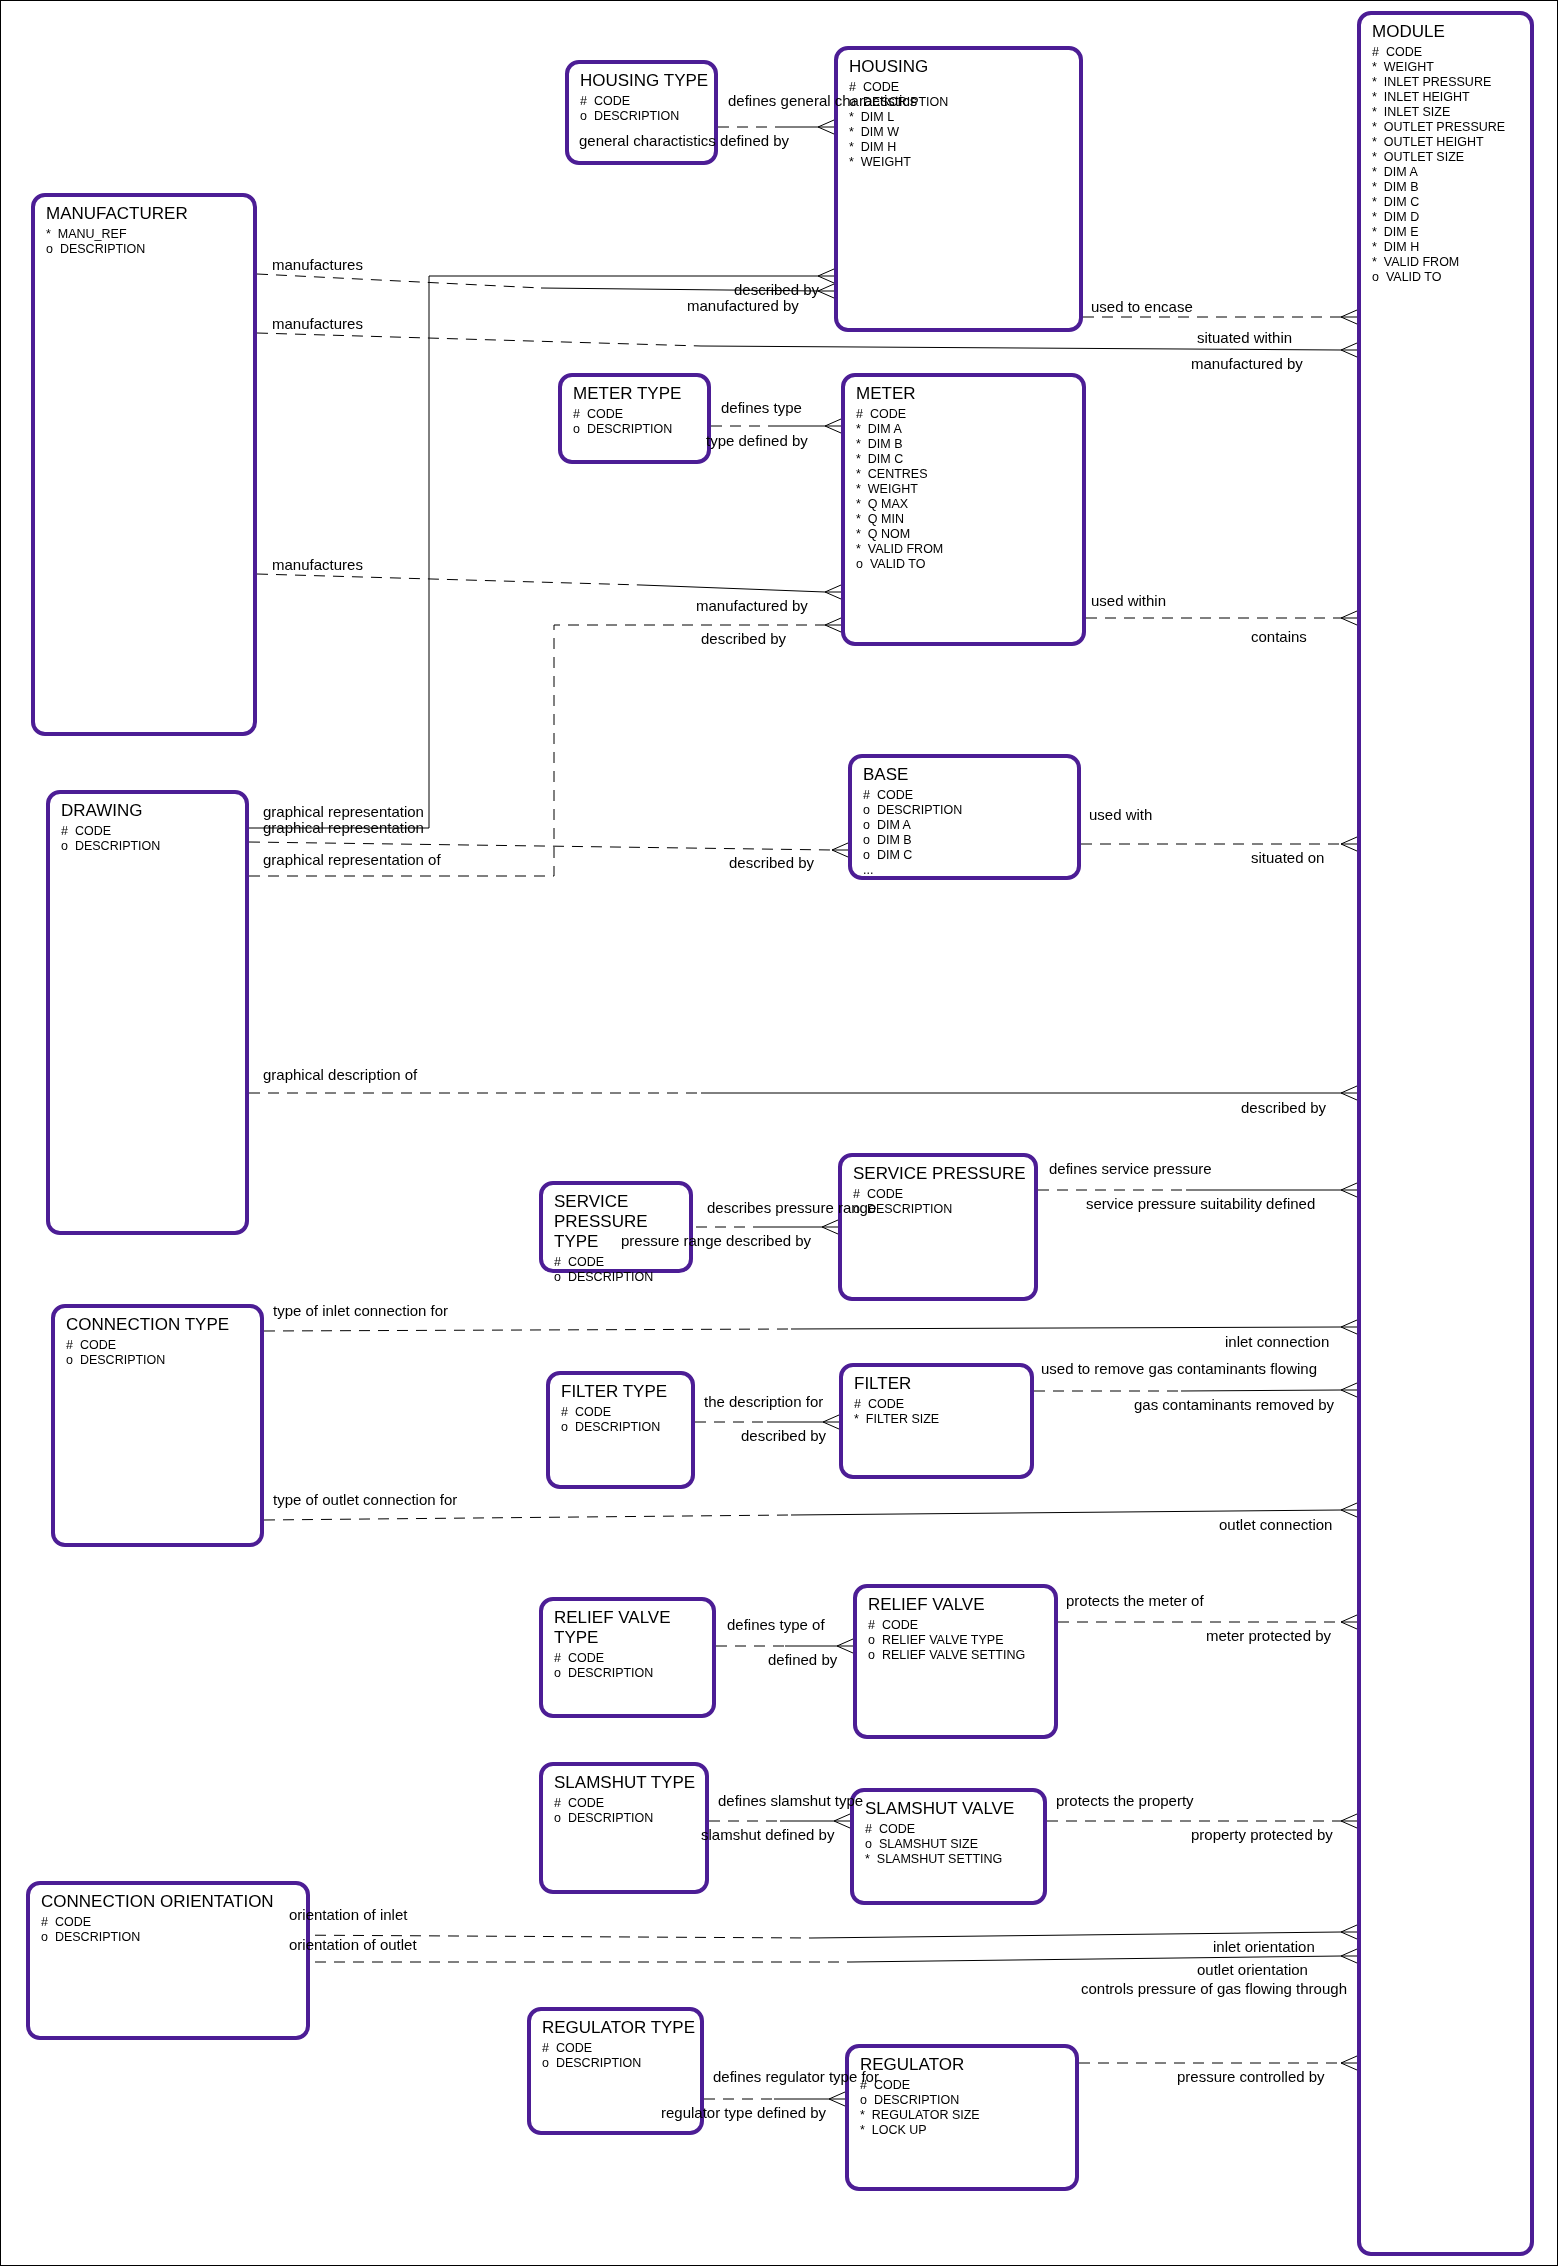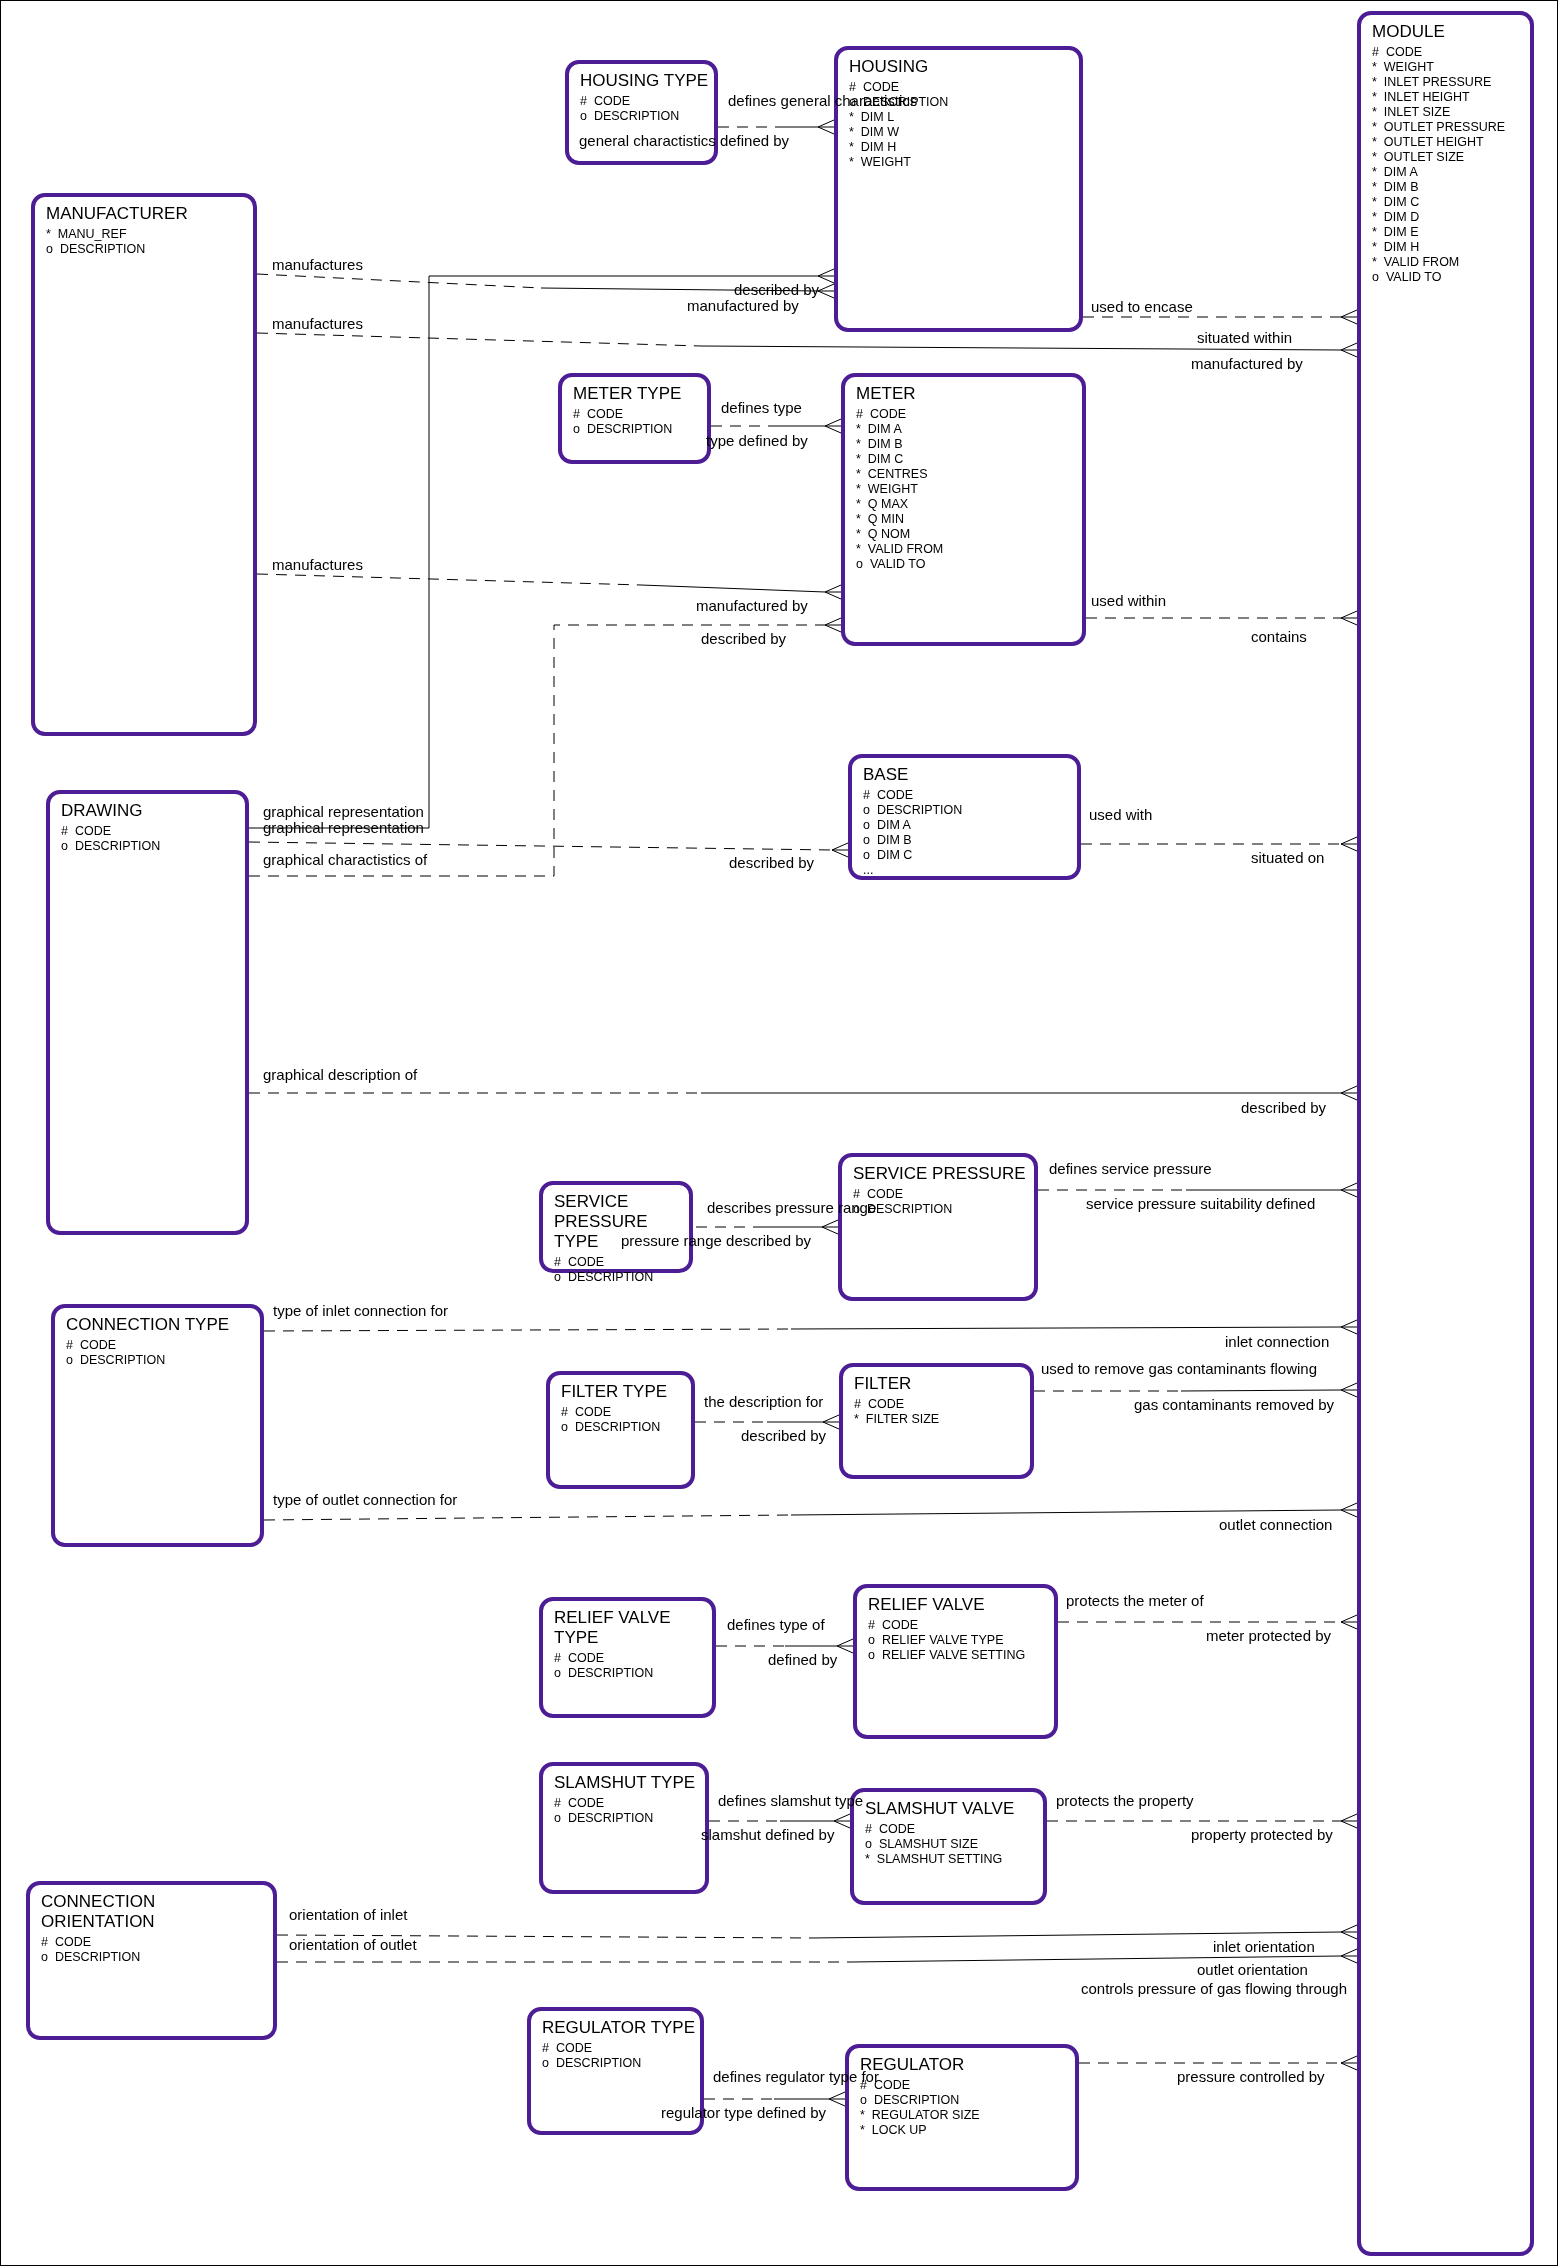--- a/index.html
+++ b/index.html
@@ -213,21 +213,21 @@
       <div class="etitle">SLAMSHUT TYPE</div>
       <div class="eattr">#  CODE</div>
       <div class="eattr">o  DESCRIPTION</div>
     </div>
   <div class="entity" style="left:849px;top:1787px;width:197px;height:117px">
       <div class="etitle">SLAMSHUT VALVE</div>
       <div class="eattr">#  CODE</div>
       <div class="eattr">o  SLAMSHUT SIZE</div>
       <div class="eattr">*  SLAMSHUT SETTING</div>
     </div>
-  <div class="entity" style="left:25px;top:1880px;width:251px;height:159px">
+  <div class="entity" style="left:25px;top:1880px;width:284px;height:159px">
       <div class="etitle">CONNECTION ORIENTATION</div>
       <div class="eattr">#  CODE</div>
       <div class="eattr">o  DESCRIPTION</div>
     </div>
   <div class="entity" style="left:526px;top:2006px;width:177px;height:128px">
       <div class="etitle">REGULATOR TYPE</div>
       <div class="eattr">#  CODE</div>
       <div class="eattr">o  DESCRIPTION</div>
     </div>
   <div class="entity" style="left:844px;top:2043px;width:234px;height:147px">
@@ -249,21 +249,21 @@
   <div class="rlabel" style="left:1196px;top:329px">situated within</div>
   <div class="rlabel" style="left:720px;top:399px">defines type</div>
   <div class="rlabel" style="left:705px;top:432px">type defined by</div>
   <div class="rlabel" style="left:271px;top:556px">manufactures</div>
   <div class="rlabel" style="left:695px;top:597px">manufactured by</div>
   <div class="rlabel" style="left:700px;top:630px">described by</div>
   <div class="rlabel" style="left:1090px;top:592px">used within</div>
   <div class="rlabel" style="left:1250px;top:628px">contains</div>
   <div class="rlabel" style="left:262px;top:803px">graphical representation</div>
   <div class="rlabel" style="left:262px;top:819px">graphical representation</div>
-  <div class="rlabel" style="left:262px;top:851px">graphical charactistics of</div>
+  <div class="rlabel" style="left:262px;top:851px">graphical representation of</div>
   <div class="rlabel" style="left:728px;top:854px">described by</div>
   <div class="rlabel" style="left:1088px;top:806px">used with</div>
   <div class="rlabel" style="left:1250px;top:849px">situated on</div>
   <div class="rlabel" style="left:262px;top:1066px">graphical description of</div>
   <div class="rlabel" style="left:1240px;top:1099px">described by</div>
   <div class="rlabel" style="left:706px;top:1199px">describes pressure range</div>
   <div class="rlabel" style="left:620px;top:1232px">pressure range described by</div>
   <div class="rlabel" style="left:1048px;top:1160px">defines service pressure</div>
   <div class="rlabel" style="left:1085px;top:1195px">service pressure suitability defined</div>
   <div class="rlabel" style="left:272px;top:1302px">type of inlet connection for</div>

